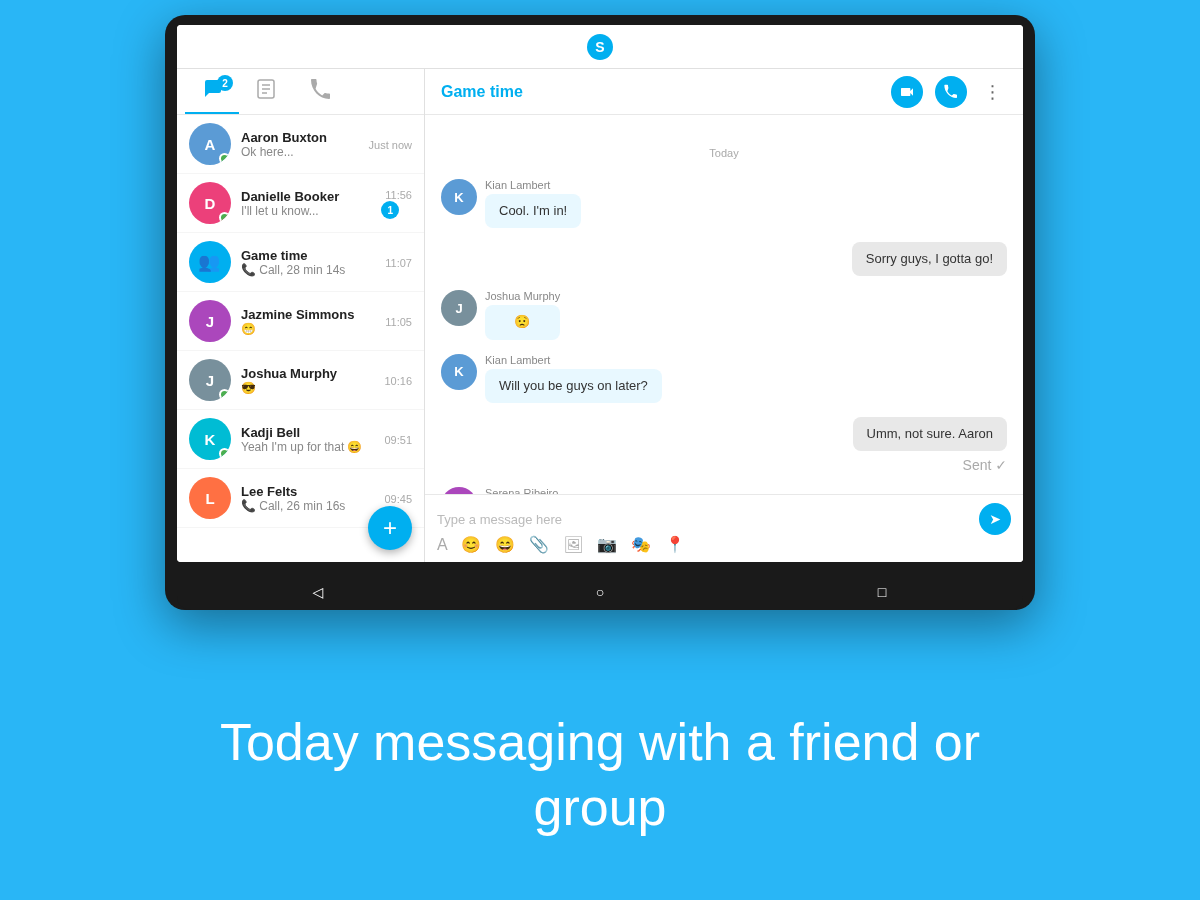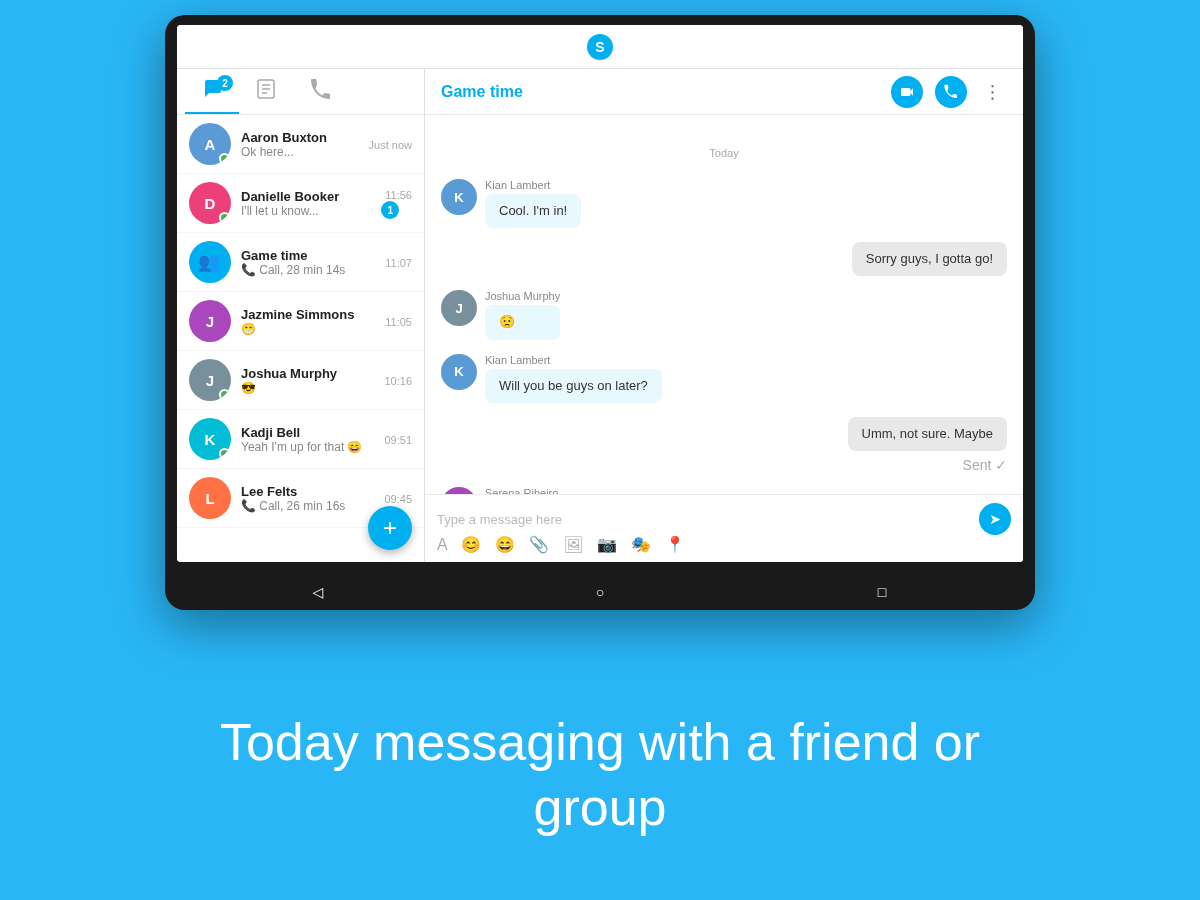--- a/index.html
+++ b/index.html
@@ -336,20 +336,21 @@
     }
 
     .msg-bubble {
       background: #e8f8ff;
       border-radius: 8px;
       padding: 8px 14px;
       font-size: 13px;
       color: #333;
       max-width: 320px;
       line-height: 1.4;
+      text-align: center;
     }
 
     .msg-bubble.outgoing {
       background: #e8e8e8;
       color: #333;
     }
 
     .outgoing .msg-content {
       align-items: flex-end;
     }
@@ -662,21 +663,21 @@
       <div class="msg-avatar" style="background:#5b9bd5;flex-shrink:0;width:36px;height:36px;border-radius:50%;margin-right:8px;display:flex;align-items:center;justify-content:center;font-size:13px;color:white;font-weight:bold;">
         K
       </div>
       <div class="msg-content">
         <div class="msg-sender">Kian Lambert</div>
         <div class="msg-bubble">Will you be guys on later?</div>
       </div>
     </div>
             <div class="message-group outgoing">
       <div class="msg-content">
-        <div class="msg-bubble outgoing">Umm, not sure. Maybe</div>
+        <div class="msg-bubble outgoing">Umm, not sure. Aaron</div>
         <div class="msg-sent-info">Sent ✓</div>
       </div>
     </div>
             <div class="message-group">
       <div class="msg-avatar" style="background:#ab47bc;flex-shrink:0;width:36px;height:36px;border-radius:50%;margin-right:8px;display:flex;align-items:center;justify-content:center;font-size:13px;color:white;font-weight:bold;">
         S
       </div>
       <div class="msg-content">
         <div class="msg-sender">Serena Ribeiro</div>
         <div class="msg-bubble">Me too soz. Josh, I'll call you 2moro!</div>

